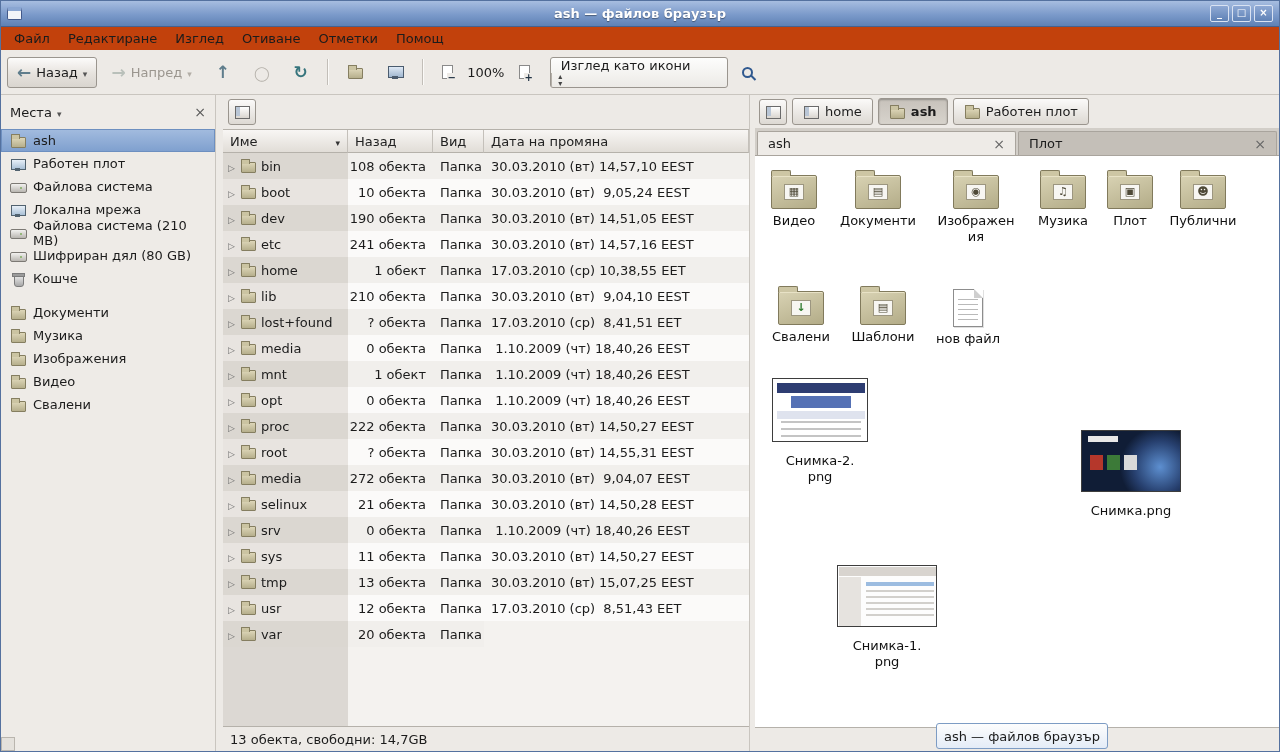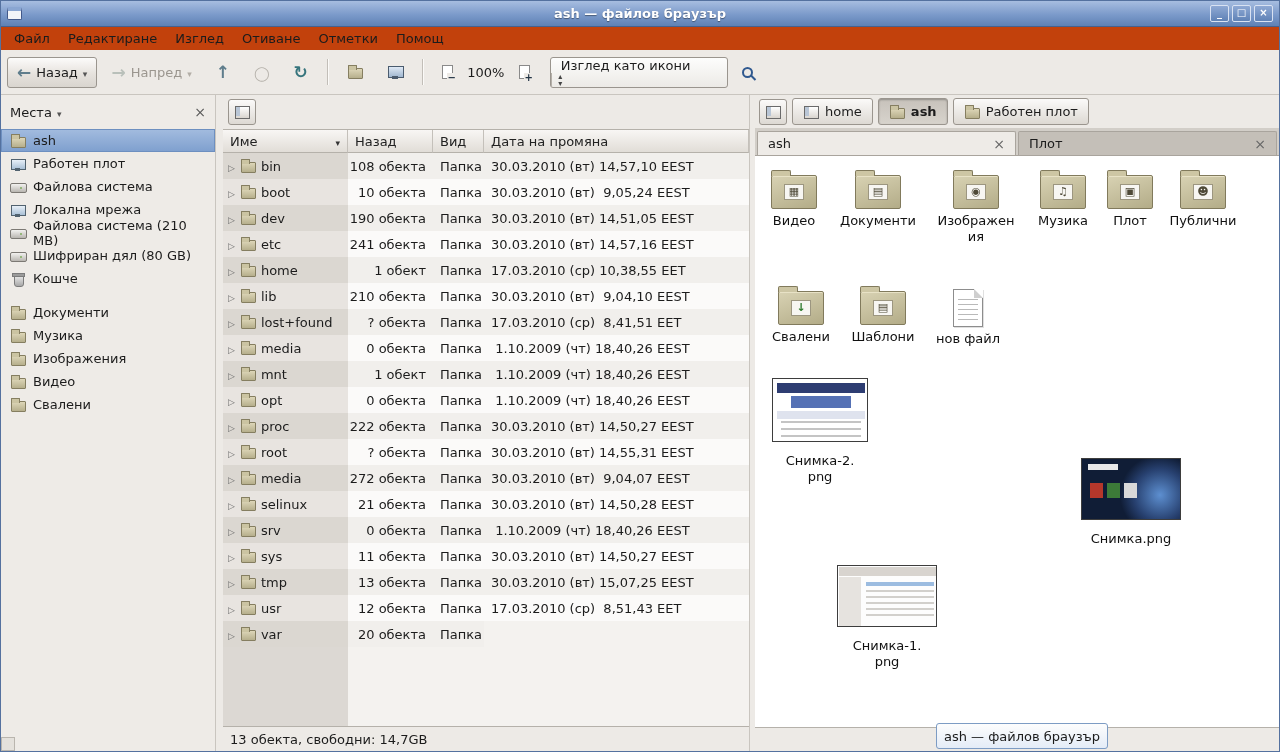--- a/index.html
+++ b/index.html
@@ -616,21 +616,21 @@
           <div class="iv-label">нов файл</div>
         </div>
 
         <div class="iv-item thumb-item" style="left: 15px; top: 222px; width: 100px;">
           <div class="iv-ic thumb th-guadec"></div>
           <div class="iv-label">Снимка-2.
 png</div>
         </div>
 
 
-        <div class="iv-item thumb-item" style="left: 326px; top: 274px; width: 100px; margin-top: 28px;">
+        <div class="iv-item thumb-item" style="left: 326px; top: 274px; width: 100px;">
           <div class="iv-ic thumb th-store"></div>
           <div class="iv-label">Снимка.png</div>
         </div>
 
         <div class="iv-item thumb-item" style="left: 82px; top: 409px; width: 100px;">
           <div class="iv-ic thumb th-fm"></div>
           <div class="iv-label">Снимка-1.
 png</div>
         </div>
       </div>

